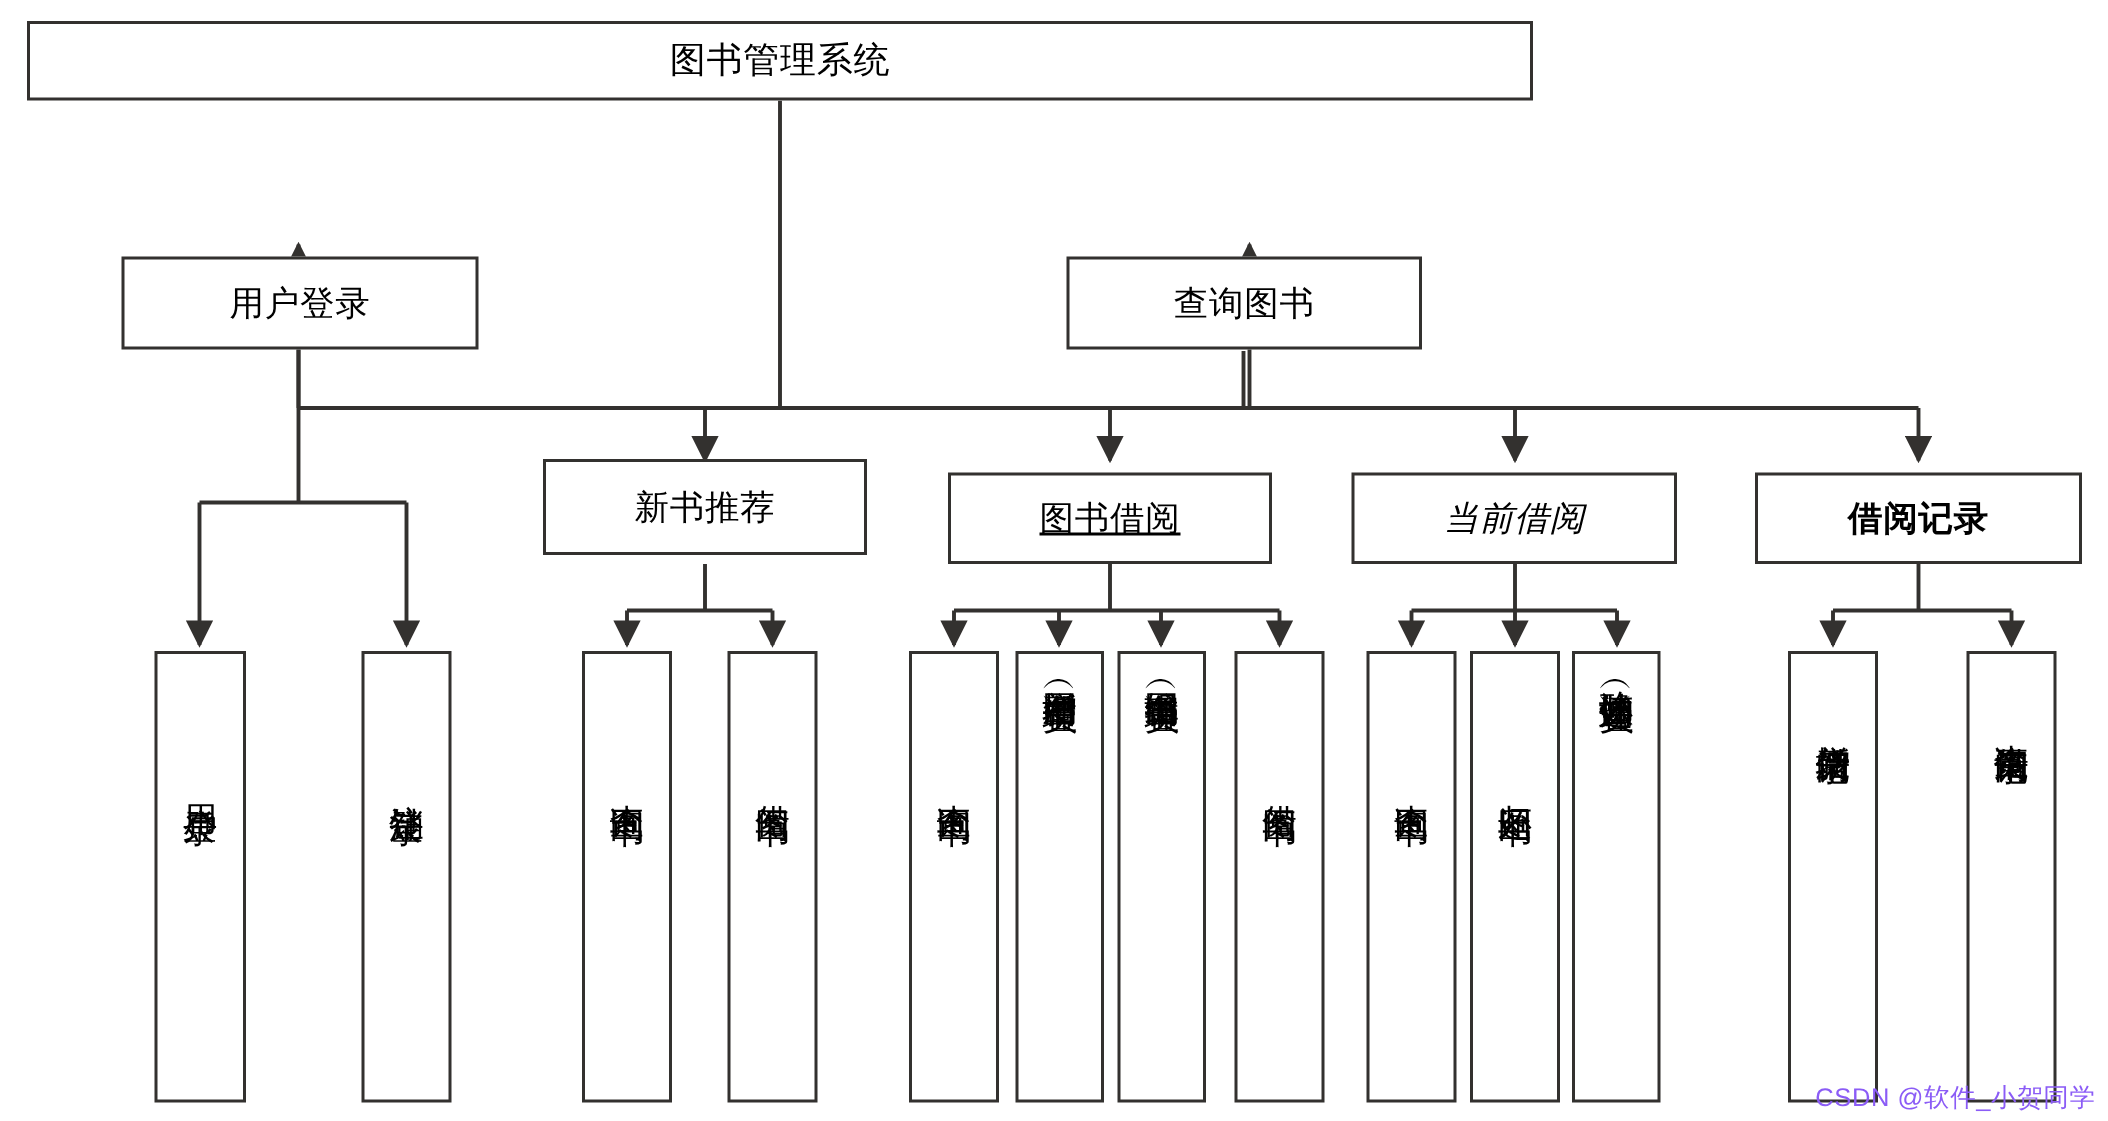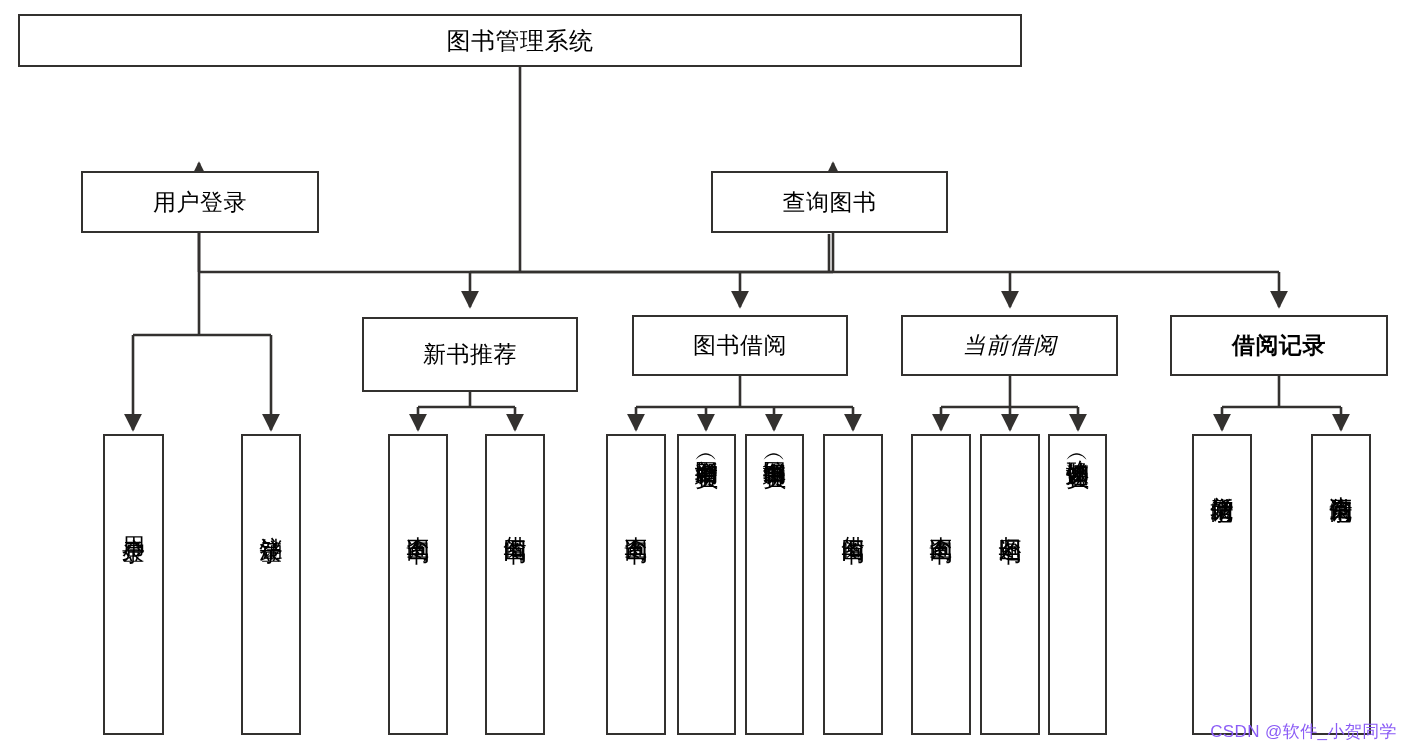--- a/index.html
+++ b/index.html
@@ -138,24 +138,24 @@
     <span class="lbl">图书管理系统</span>
   </div>
 
   <div class="node h" style="left:81px; top:171px; width:238px; height:62px;">
     <span class="lbl">用户登录</span>
   </div>
   <div class="node h" style="left:711px; top:171px; width:237px; height:62px;">
     <span class="lbl">查询图书</span>
   </div>
 
-  <div class="node h" style="left:362px; top:317px; width:216px; height:75px;">
+  <div class="node h" style="left:362px; top:306px; width:216px; height:64px;">
     <span class="lbl">新书推荐</span>
   </div>
-  <div class="node h" style="left:632px; top:315px; width:216px; height:61px;">
+  <div class="node h" style="left:632px; top:315px; width:216px; height:61px;text-decoration:underline;">
     <span class="lbl">图书借阅</span>
   </div>
   <div class="node h" style="left:901px; top:315px; width:217px; height:61px;font-style:italic;">
     <span class="lbl">当前借阅</span>
   </div>
   <div class="node h" style="left:1170px; top:315px; width:218px; height:61px;font-weight:bold;">
     <span class="lbl">借阅记录</span>
   </div>
 
   <div class="node v" style="left:103px; top:434px; width:61px; height:301px; padding-top:82px;">

